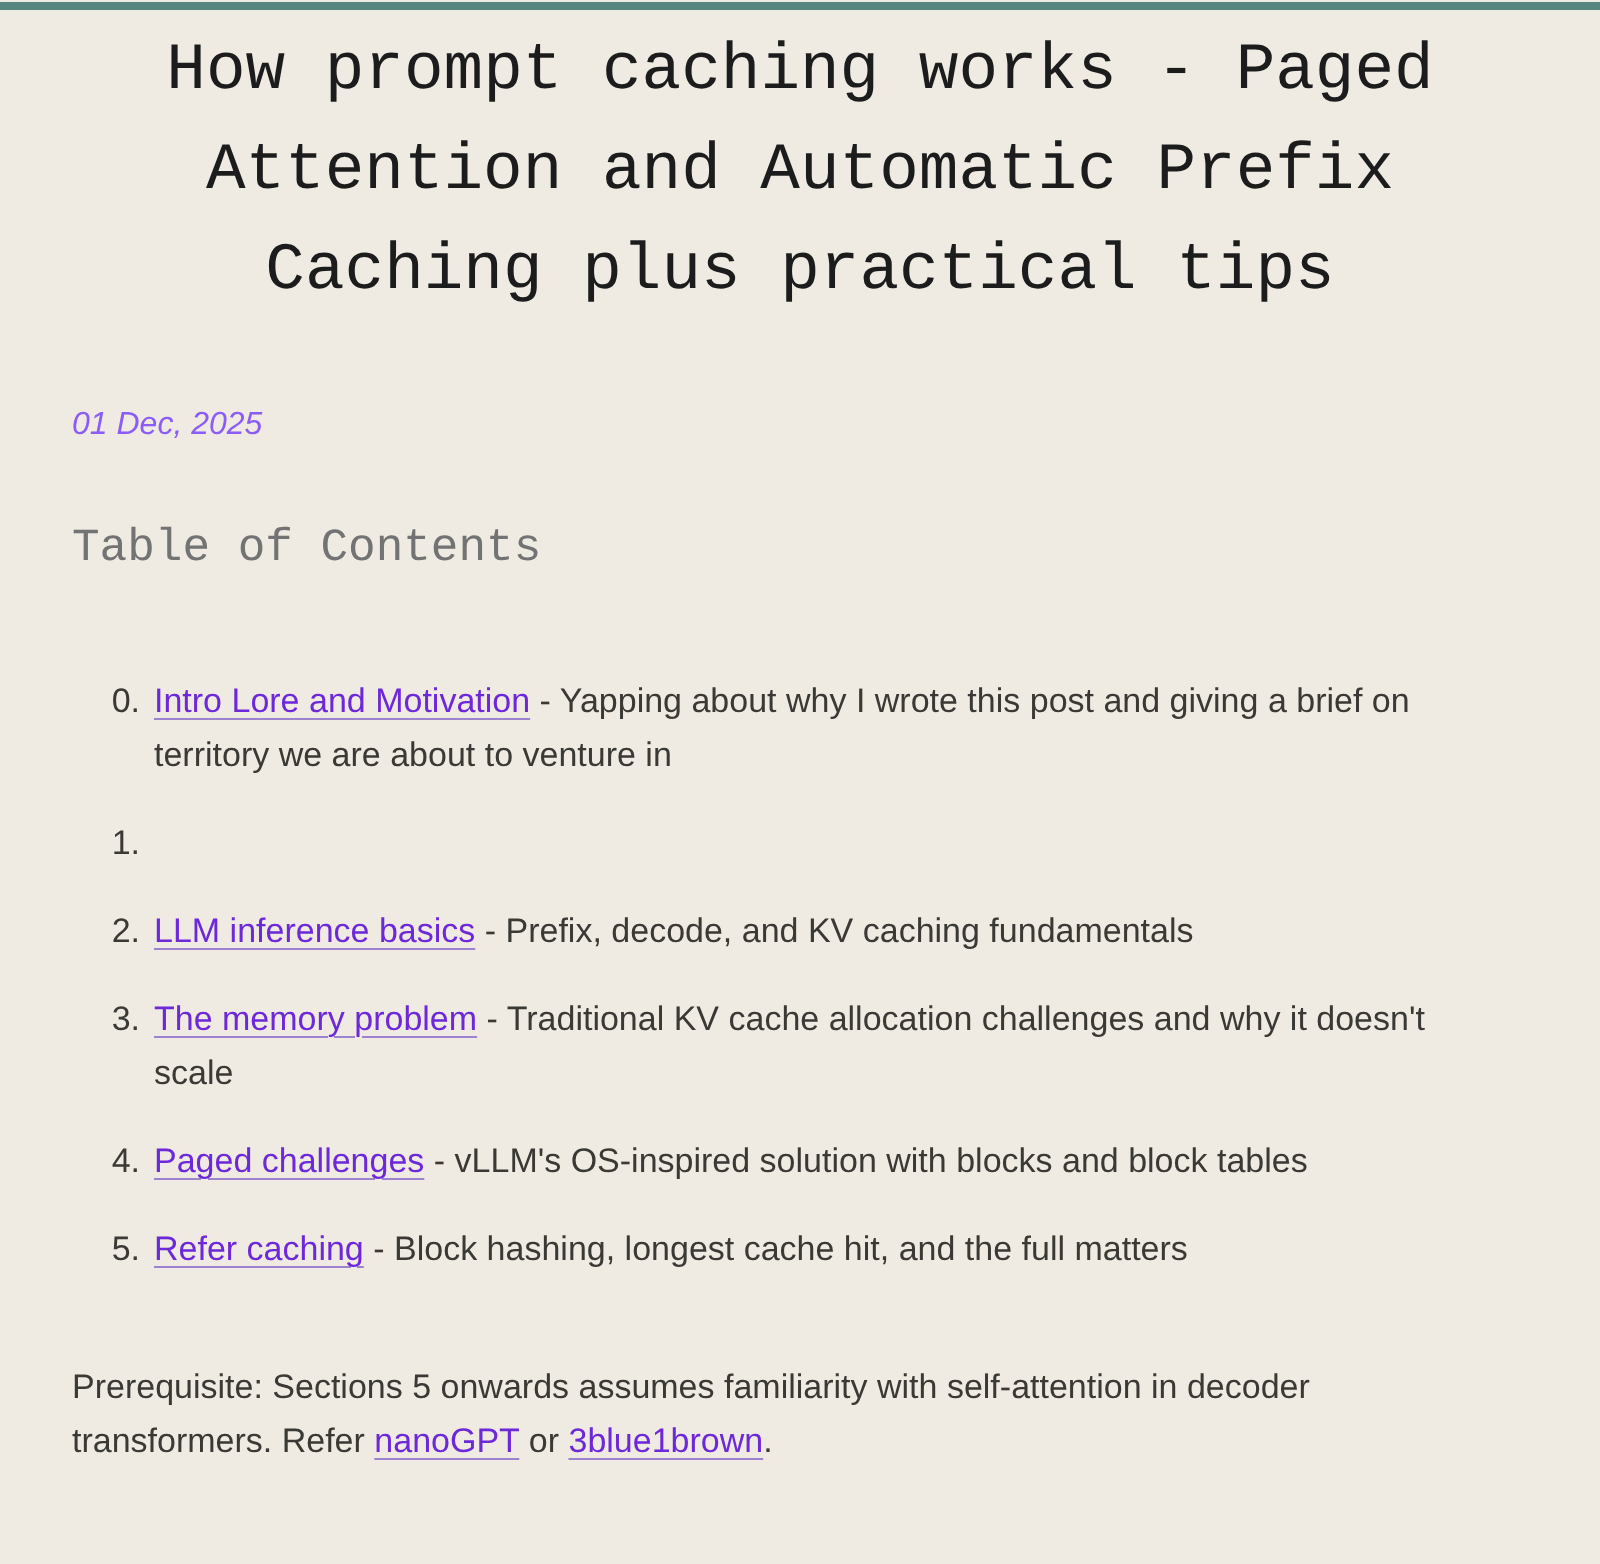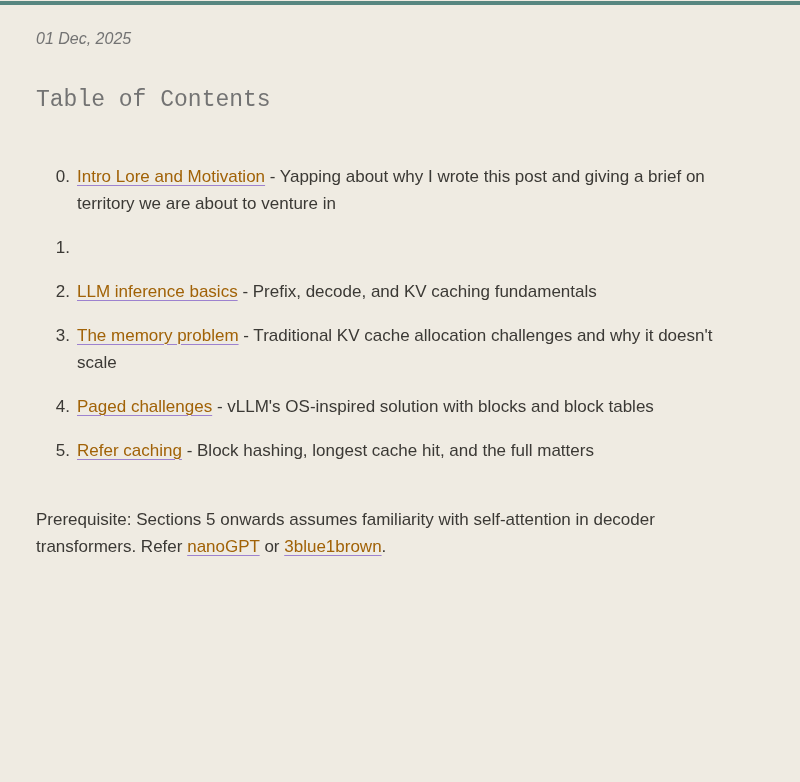--- a/index.html
+++ b/index.html
@@ -27,25 +27,25 @@
     font-family: "Liberation Mono", monospace;
     font-size: 33px;
     line-height: 50px;
     font-weight: normal;
     text-align: center;
     color: #1c1c1c;
     letter-spacing: 0px;
   }
   h1.page-title span { display: block; white-space: nowrap; }
   .post-date {
-    margin-top: 22px;
+    margin-top: 40px;
     font-size: 16px;
     line-height: 24px;
     font-style: italic;
-    color: #737373;
+    color: #8b5cf6;
   }
   h2.toc-heading {
     margin: 32px 0 0 0;
     font-family: "Liberation Mono", monospace;
     font-size: 23px;
     line-height: 34px;
     font-weight: normal;
     color: #737373;
   }
   .toc-list {
@@ -62,21 +62,21 @@
   }
   .toc-item:last-child { margin-bottom: 0; }
   .toc-num {
     flex: 0 0 20px;
     text-align: right;
     margin-right: 7px;
     color: #3b3935;
   }
   .toc-text { max-width: 640px; }
   a.link {
-    color: #a16207;
+    color: #6d28d9;
     text-decoration: underline;
     text-decoration-color: #9d82cf;
     text-decoration-thickness: 1px;
     text-underline-offset: 3px;
     cursor: pointer;
   }
   .prerequisite {
     margin: 42px 0 0 0;
     max-width: 660px;
     font-size: 17px;
@@ -84,20 +84,25 @@
     color: #3b3935;
   }
 </style>
 </head>
 <body>
 
 <div class="accent-bar"></div>
 
 <div class="page">
 
+  <h1 class="page-title">
+    <span>How prompt caching works - Paged</span>
+    <span>Attention and Automatic Prefix</span>
+    <span>Caching plus practical tips</span>
+  </h1>
 
   <div class="post-date">01 Dec, 2025</div>
 
   <h2 class="toc-heading">Table of Contents</h2>
 
   <ol class="toc-list">
     <li class="toc-item">
       <span class="toc-num">0.</span>
       <span class="toc-text"><a class="link">Intro Lore and Motivation</a> <span>- Yapping about why I wrote this post and giving a brief on territory we are about to venture in</span></span>
     </li>

